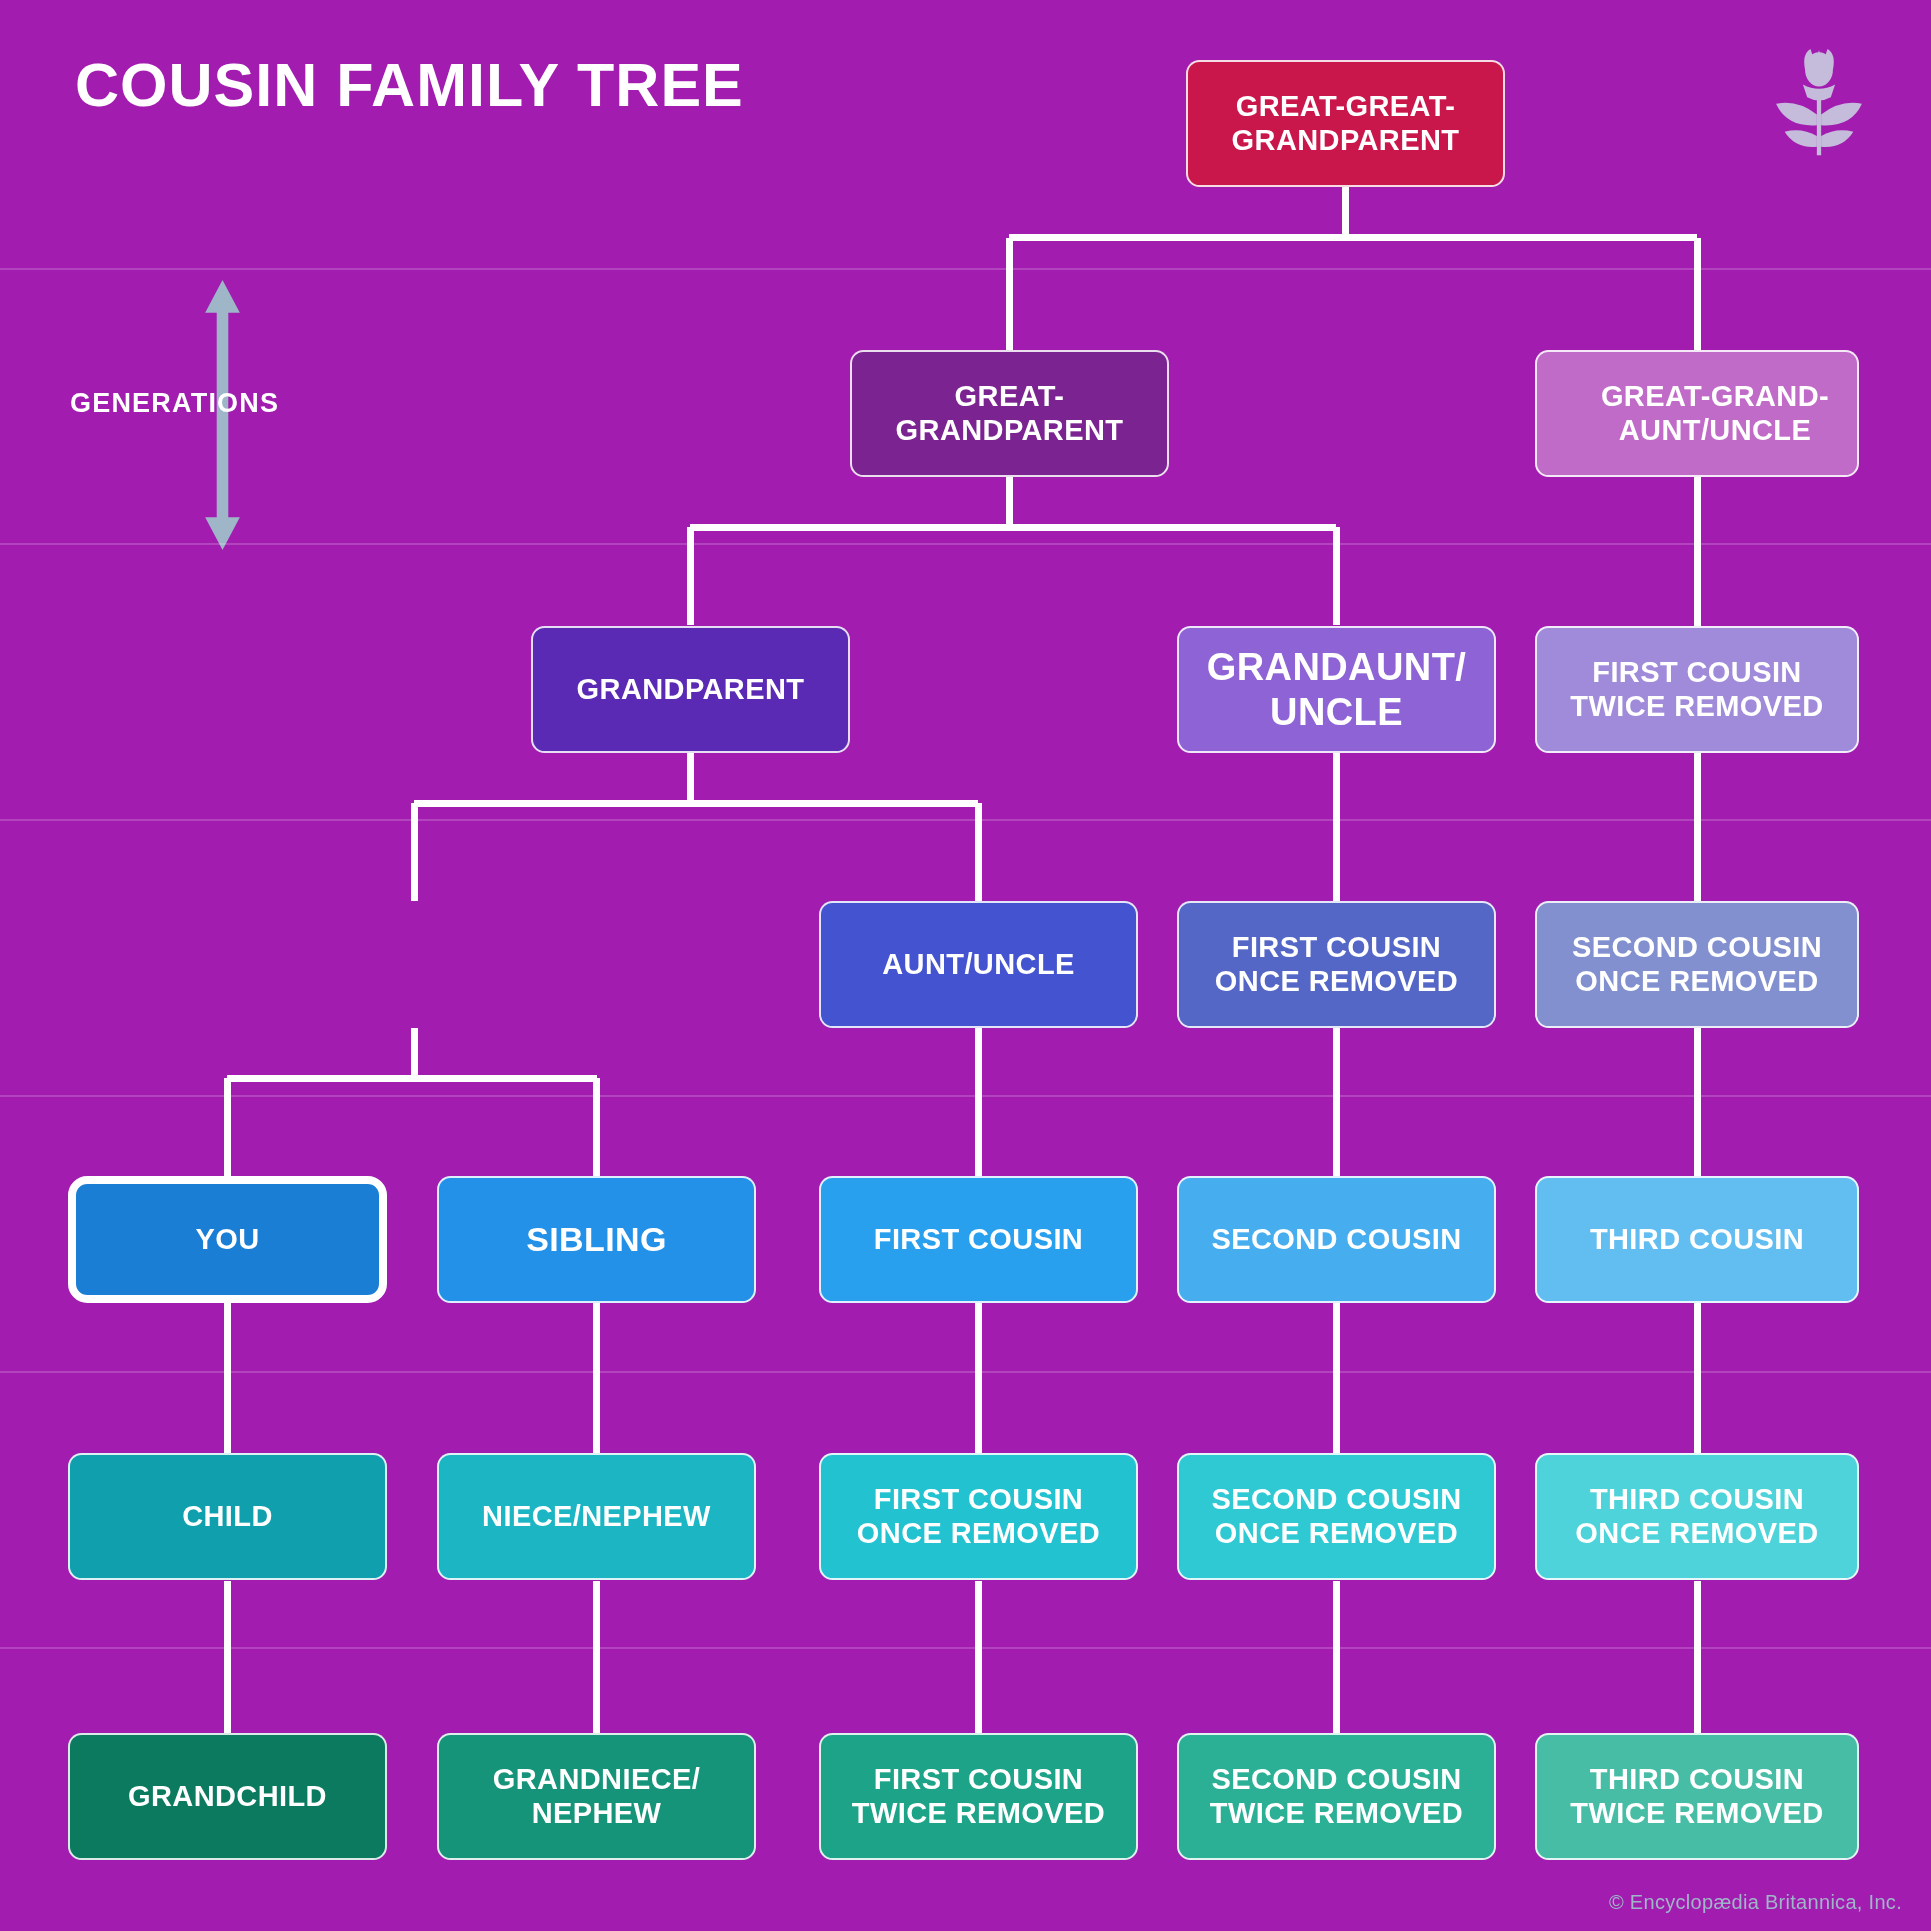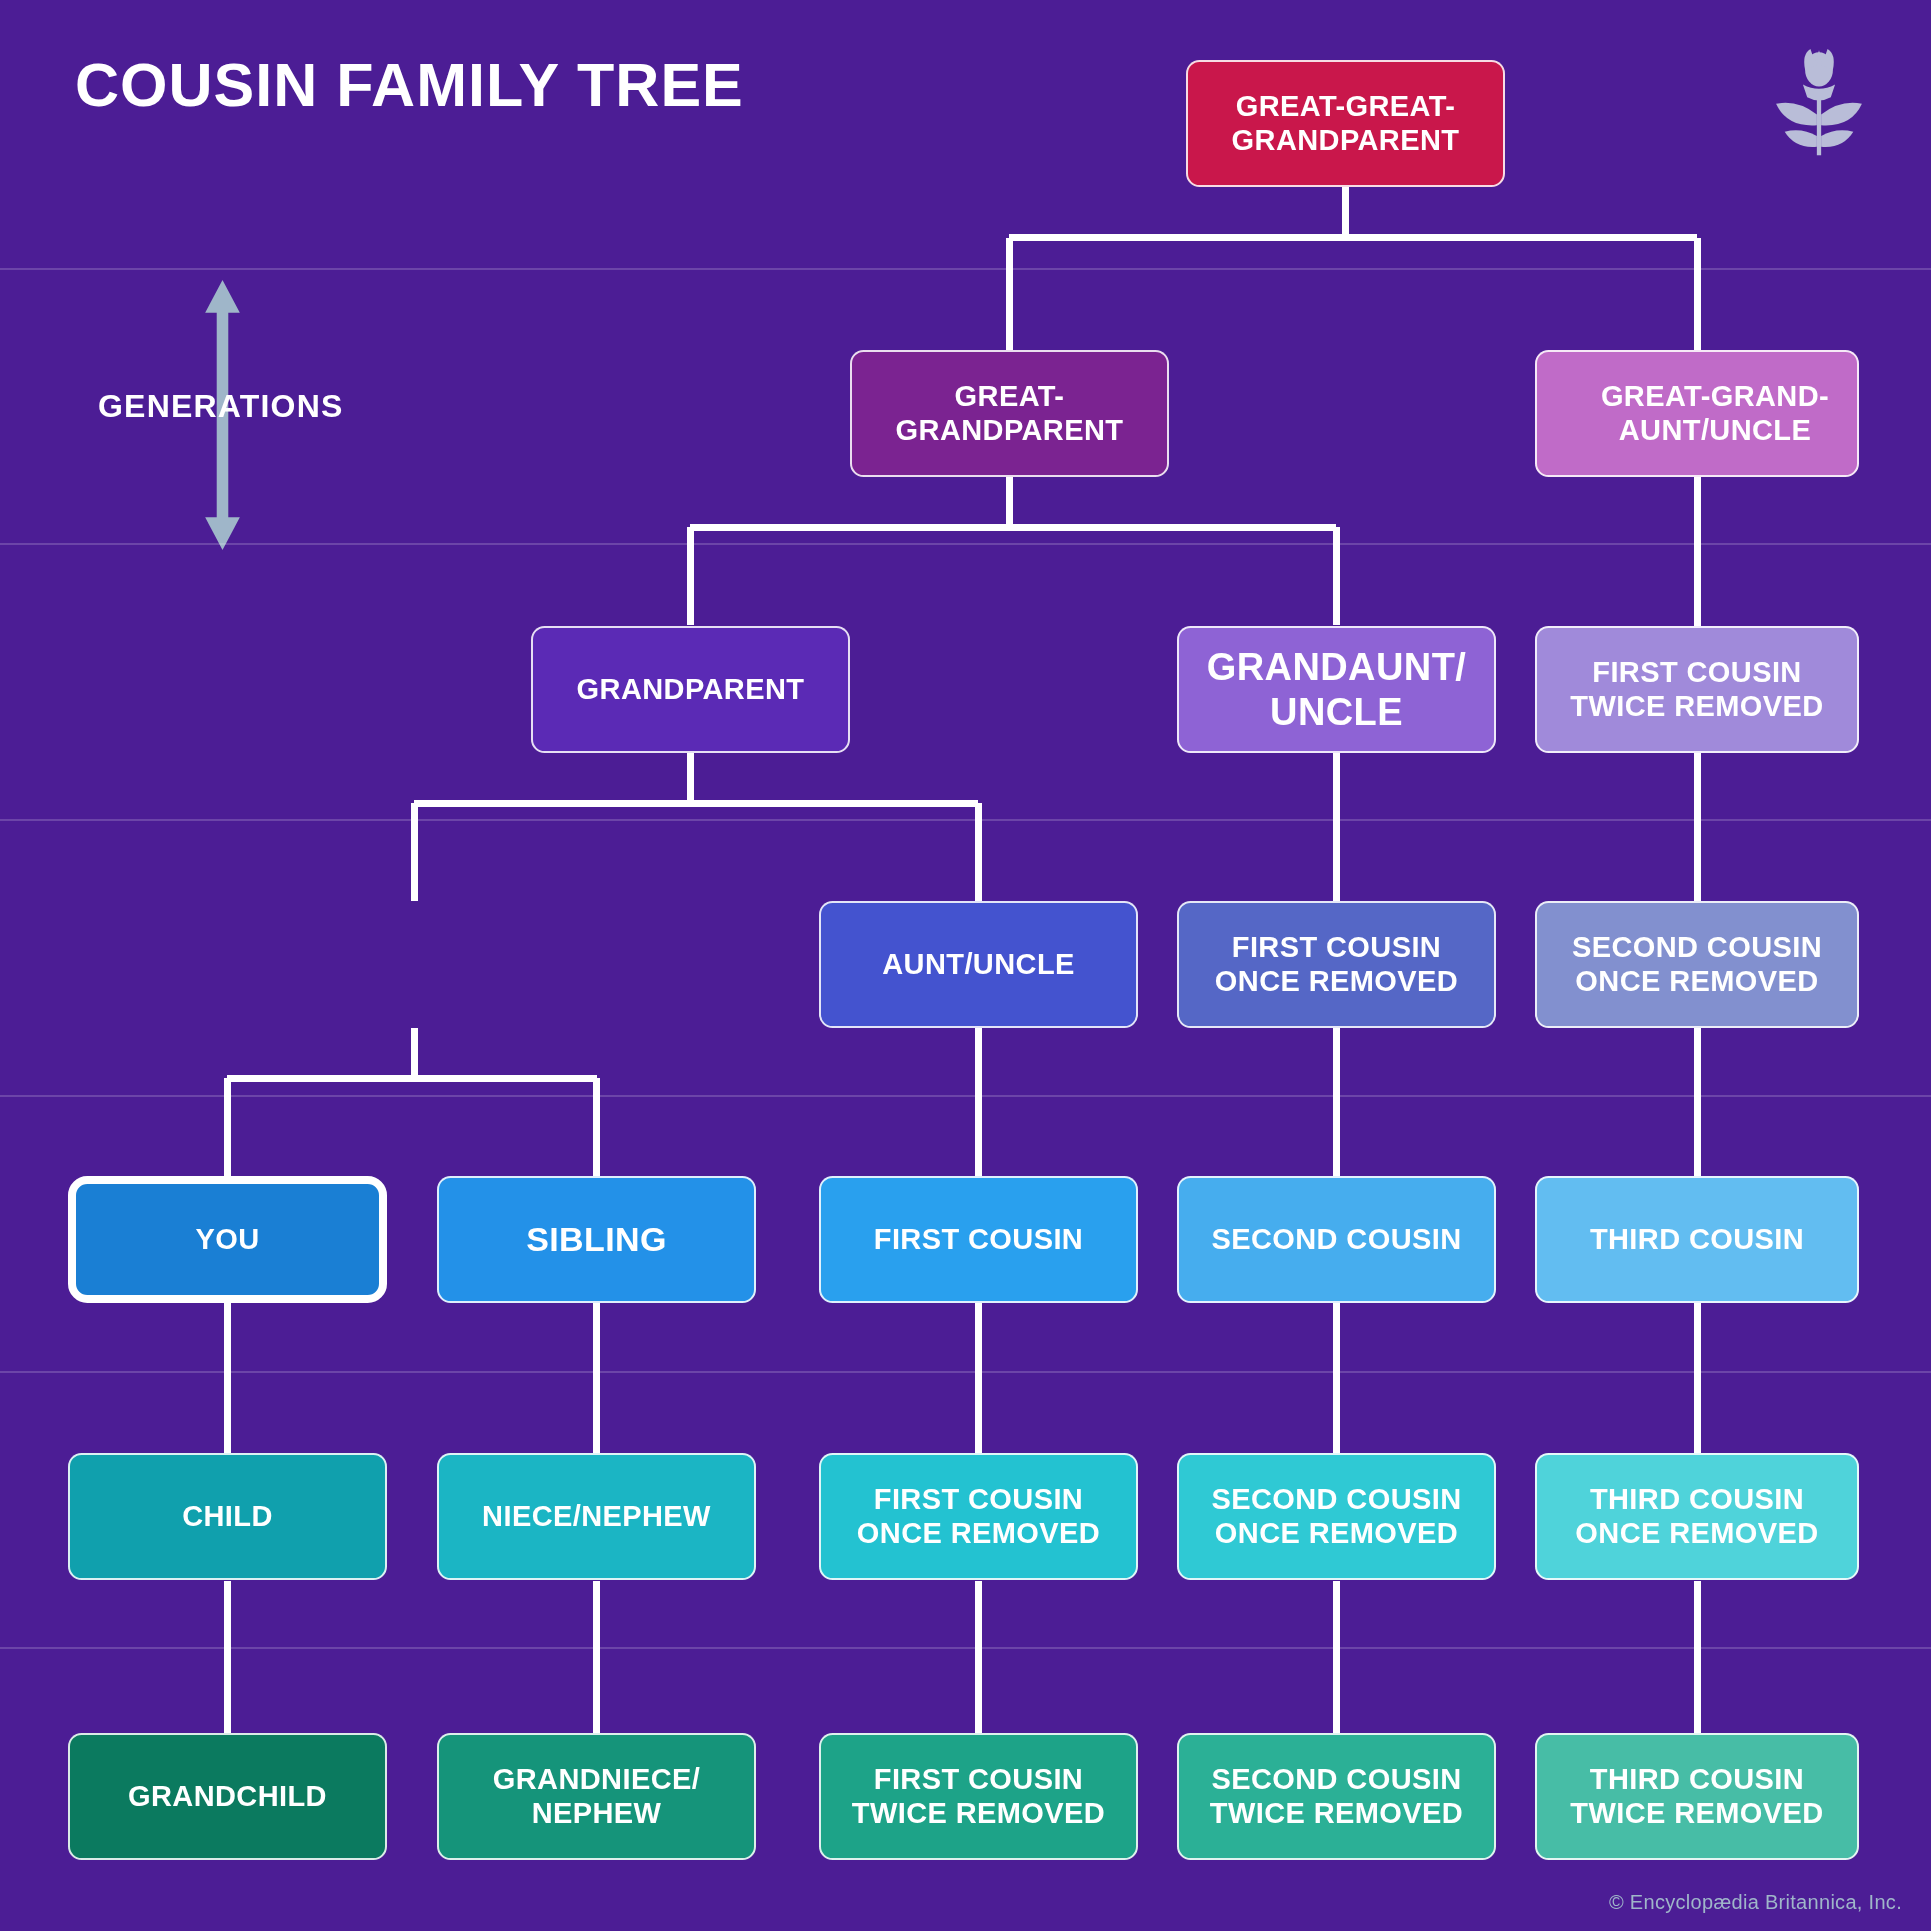--- a/index.html
+++ b/index.html
@@ -5,21 +5,21 @@
   html,body{margin:0;padding:0;}
   body{
     width:1931px;height:1931px;
     background:#0f4068;
     font-family:"Liberation Sans", sans-serif;
     overflow:hidden;
   }
   #stage{
     position:relative;
     width:1931px;height:1931px;
-    background:#4c1d95;
+    background:#a21caf;
   }
   
   .genline{
     position:absolute;left:0;width:1931px;height:1.9px;
     background:rgba(255,255,255,0.18);
   }
   
   .conn{
     position:absolute;
     background:#ffffff;
@@ -51,24 +51,23 @@
     color:#ffffff;
     font-size:61px;
     font-weight:bold;
     letter-spacing:1px;
     white-space:nowrap;
   }
   .genlabel{
     position:absolute;
     left:70px;top:388px;
     color:#ffffff;
-    font-size:32px;
+    font-size:27px;
     font-weight:bold;
     letter-spacing:1.2px;
-    margin-left:28px;
   }
   .arrow{
     position:absolute;
     left:205px;top:280px;
     width:35px;height:270px;
   }
   .credit{
     position:absolute;
     right:29px;bottom:17.4px;
     color:#9fb6c9;

